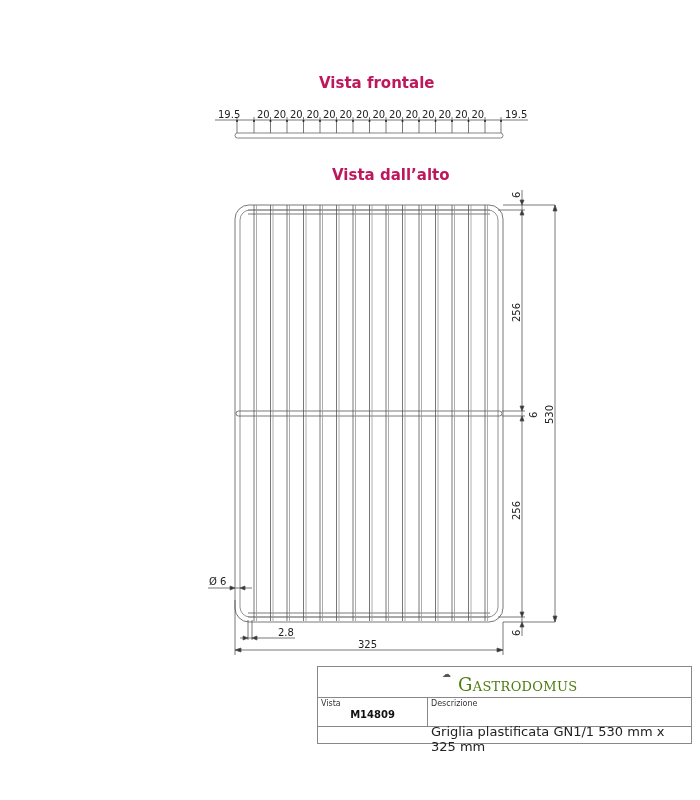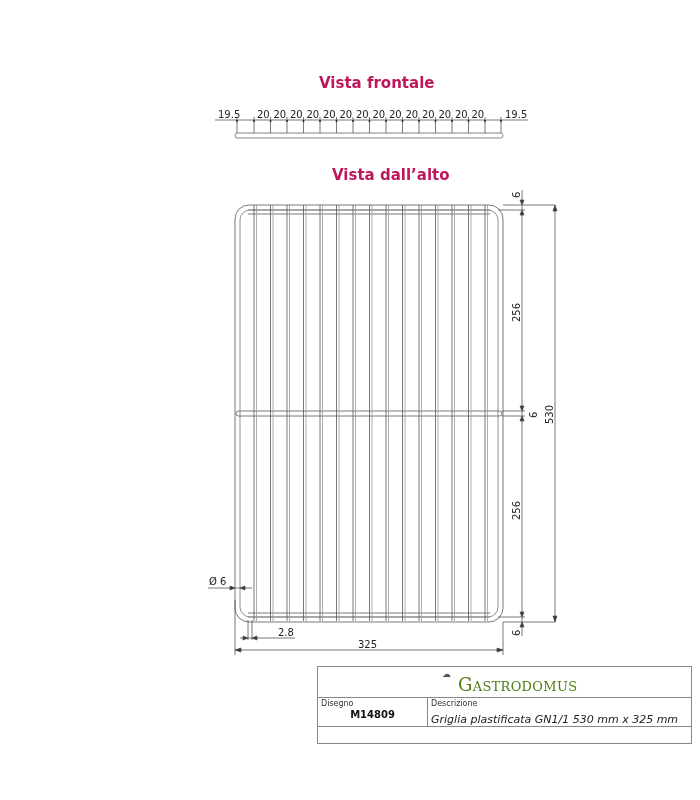--- a/index.html
+++ b/index.html
@@ -10,21 +10,21 @@
   .title-block { position: absolute; left: 317px; top: 666px; width: 375px; height: 78px; border: 1px solid #888; box-sizing: border-box; font-family: "DejaVu Sans", sans-serif; }
   .tb-logo-row { height: 30px; border-bottom: 1px solid #888; position: relative; }
   .tb-logo { position: absolute; left: 140px; top: 7px; font-family: "DejaVu Serif", serif; font-size: 13px; letter-spacing: 0.3px; color: #4d7c0f; }
   .tb-logo .big { font-size: 18px; }
   .tb-logo-glyph { position: absolute; left: 124px; top: 2px; font-size: 9px; color: #555; }
   .tb-mid { height: 28px; border-bottom: 1px solid #888; display: flex; }
   .tb-code { width: 110px; border-right: 1px solid #888; padding: 1px 3px; box-sizing: border-box; }
   .tb-desc { flex: 1; padding: 1px 3px; box-sizing: border-box; }
   .tb-label { font-size: 8px; color: #333; }
   .tb-code-val { font-size: 10px; font-weight: bold; margin-top: 1px; text-align: center; }
-  .tb-desc-val { font-size: 11px; margin-top: 5px; color: #222; font-style: italic; }
+  .tb-desc-val { font-size: 13px; margin-top: 16px; color: #222; }
   .tb-foot { font-size: 8px; padding: 4px 3px; color: #222; }
 </style>
 </head>
 <body>
 
 <div class="title" style="left:319px; top:74px;">Vista frontale</div>
 <div class="title" style="left:332px; top:166px;">Vista dall’alto</div>
 
 <svg id="drawing" width="700" height="660" viewBox="0 0 700 660">
 
@@ -178,21 +178,21 @@
   <text class="dim-text" x="358" y="648">325</text>
 </svg>
 
 <div class="title-block">
   <div class="tb-logo-row">
     <span class="tb-logo-glyph">☁</span>
     <span class="tb-logo"><span class="big">G</span><span>ASTRODOMUS</span></span>
   </div>
   <div class="tb-mid">
     <div class="tb-code">
-      <div class="tb-label">Disegno</div>
+      <div class="tb-label">Vista</div>
       <div class="tb-code-val">M14809</div>
     </div>
     <div class="tb-desc">
       <div class="tb-label">Descrizione</div>
       <div class="tb-desc-val">Griglia plastificata GN1/1 530 mm x 325 mm</div>
     </div>
   </div>
 </div>
 
 </body></html>

